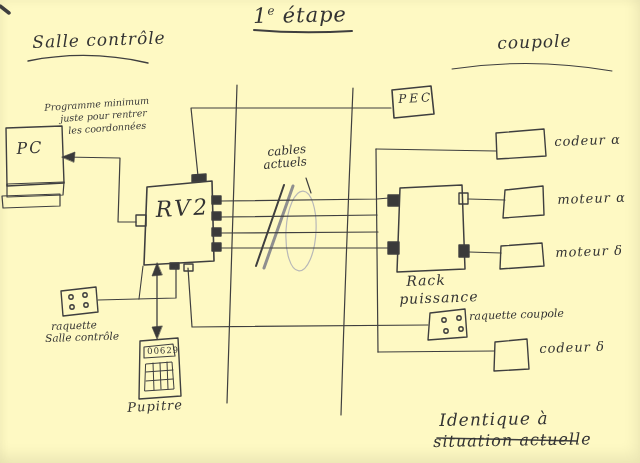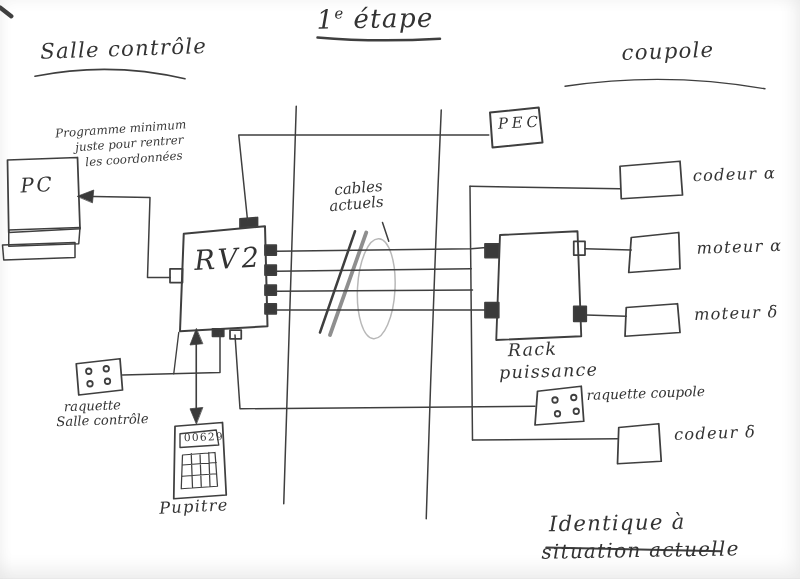--- a/index.html
+++ b/index.html
@@ -1,19 +1,19 @@
 <!DOCTYPE html>
 <html><head>
 <meta charset="utf-8">
 <style>
   html,body{margin:0;padding:0;background:#e8e8e6;}
   #paper{
     position:relative;
     width:640px;height:463px;
-    background:#ffffff;
+    background:#fef9c3;
     box-shadow:inset -4px -8px 14px rgba(0,0,0,0.07), inset 3px 3px 10px rgba(0,0,0,0.03);
     overflow:hidden;
     font-family:"DejaVu Serif", serif;
     color:#2e2e2e;
   }
   #strokes{position:absolute;left:0;top:0;}
   .hw{
     position:absolute;
     font-style:italic;
     white-space:nowrap;

